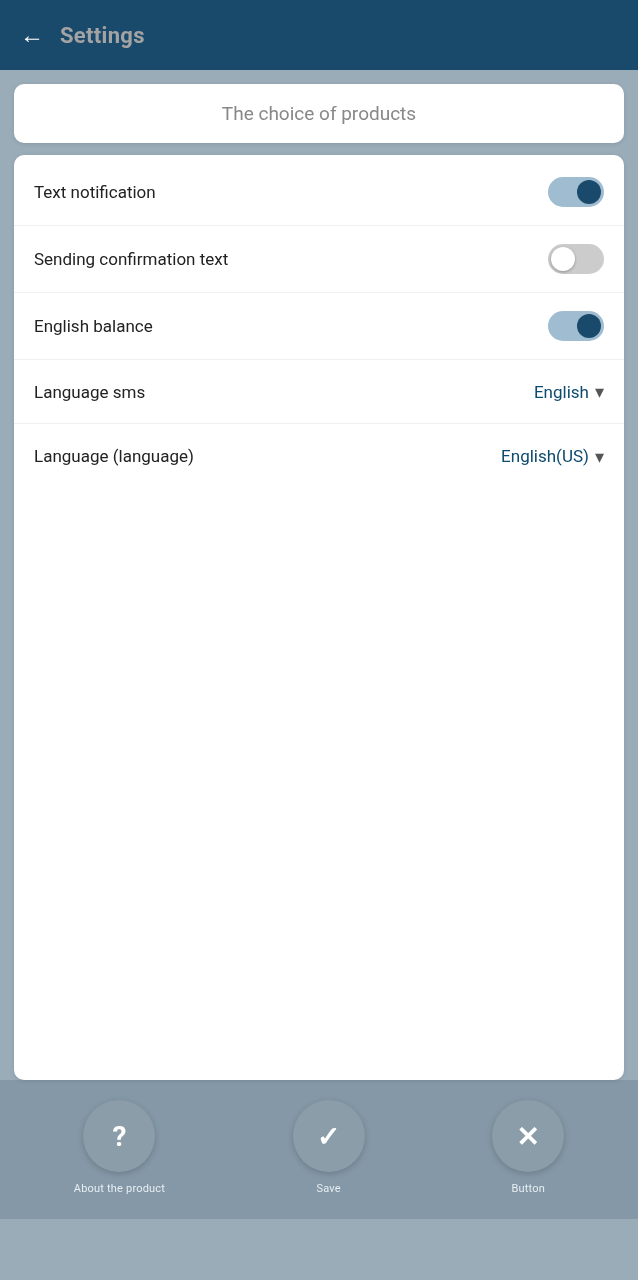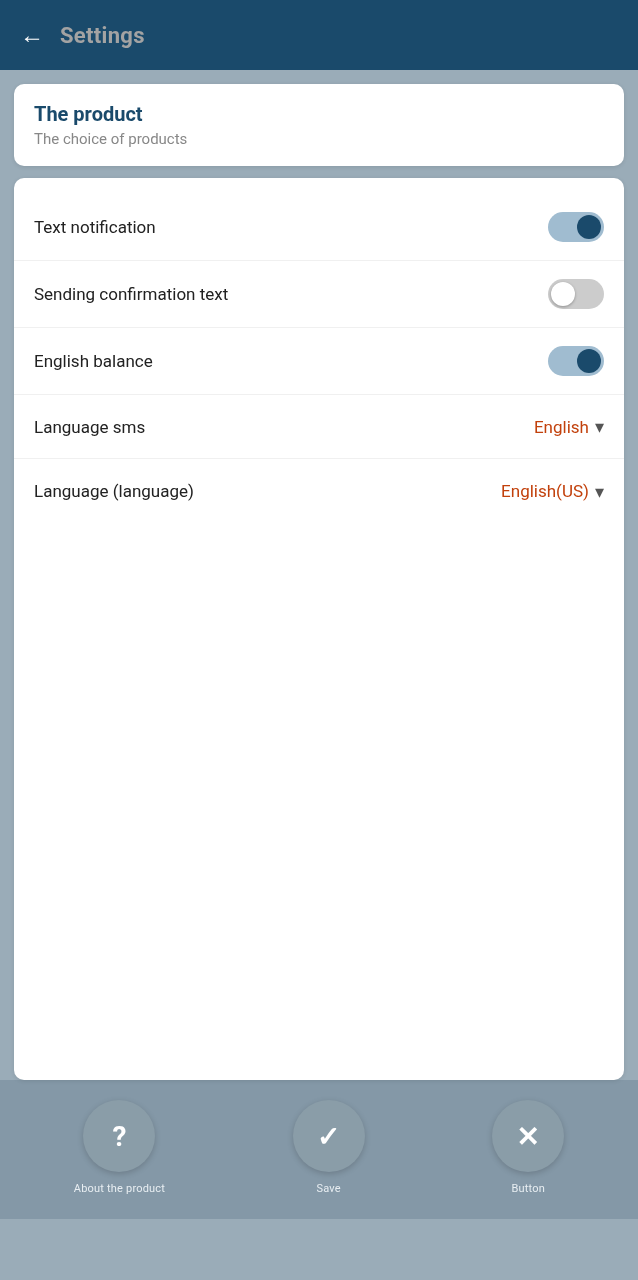--- a/index.html
+++ b/index.html
@@ -51,28 +51,29 @@
       box-shadow: 0 1px 4px rgba(0,0,0,0.10);
     }
     .product-name {
       color: #1a4a6b;
       font-size: 20px;
       font-weight: bold;
       margin-bottom: 4px;
     }
     .product-subtitle {
       color: #888;
-      font-size: 15px;
+      font-size: 19px;
+      text-align: center;
     }
 
     
     .settings-card {
       background: white;
       border-radius: 10px;
-      padding: 16px 0;
+      padding: 4px 0;
       box-shadow: 0 1px 4px rgba(0,0,0,0.10);
       flex: 1;
     }
 
     .setting-row {
       display: flex;
       align-items: center;
       justify-content: space-between;
       padding: 18px 20px;
       border-bottom: 1px solid #f0f0f0;
@@ -130,21 +131,21 @@
 
     
     .dropdown-wrapper {
       display: flex;
       align-items: center;
       gap: 6px;
       cursor: pointer;
     }
     .dropdown-value {
       font-size: 17px;
-      color: #c2410c;
+      color: #0c4a6e;
     }
     .dropdown-arrow {
       font-size: 18px;
       color: #555;
     }
 
     
     .bottom-bar {
       background: rgba(130, 150, 165, 0.92);
       padding: 20px 10px 24px;
@@ -182,21 +183,20 @@
 <body>
 
 <div class="header">
   <span class="header-back">←</span>
   <span class="header-title">Settings</span>
 </div>
 
 <div class="main-area">
 
   <div class="product-card">
-    <div class="product-name">The product</div>
     <div class="product-subtitle">The choice of products</div>
   </div>
 
   <div class="settings-card" id="settings-card">
 
   <div class="setting-row">
         <span class="setting-label">Text notification</span>
         <div class="toggle-wrapper">
           <div class="toggle-track on"></div>
           <div class="toggle-thumb on"></div>

